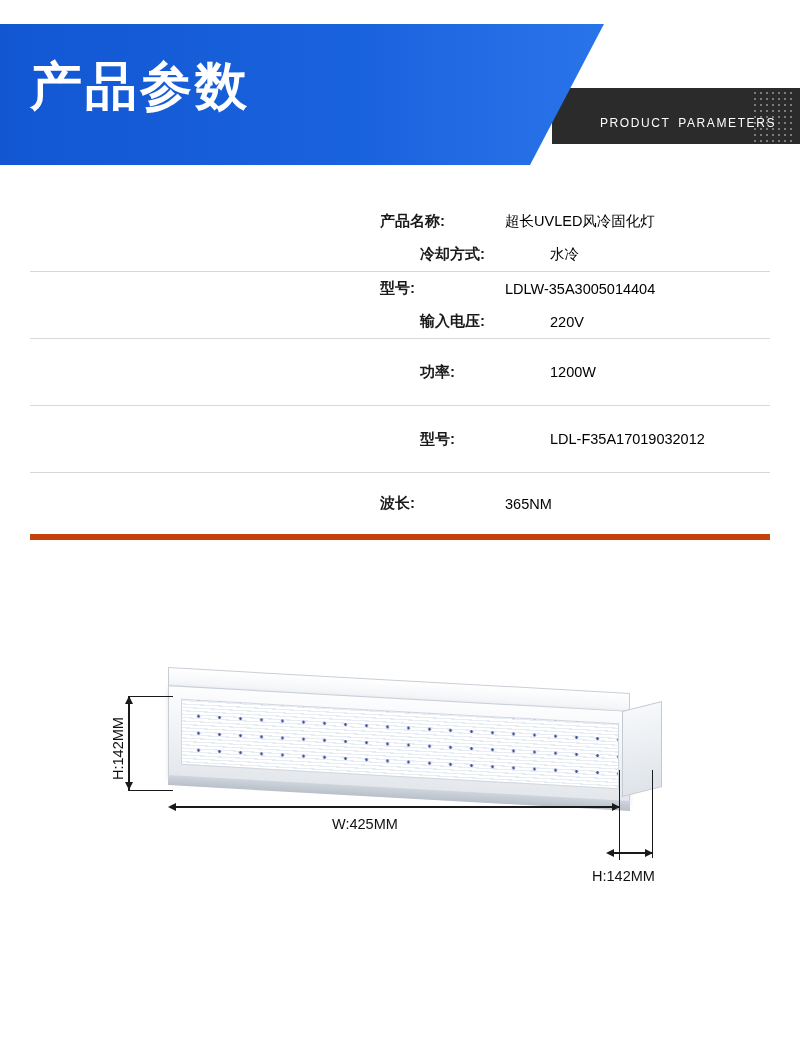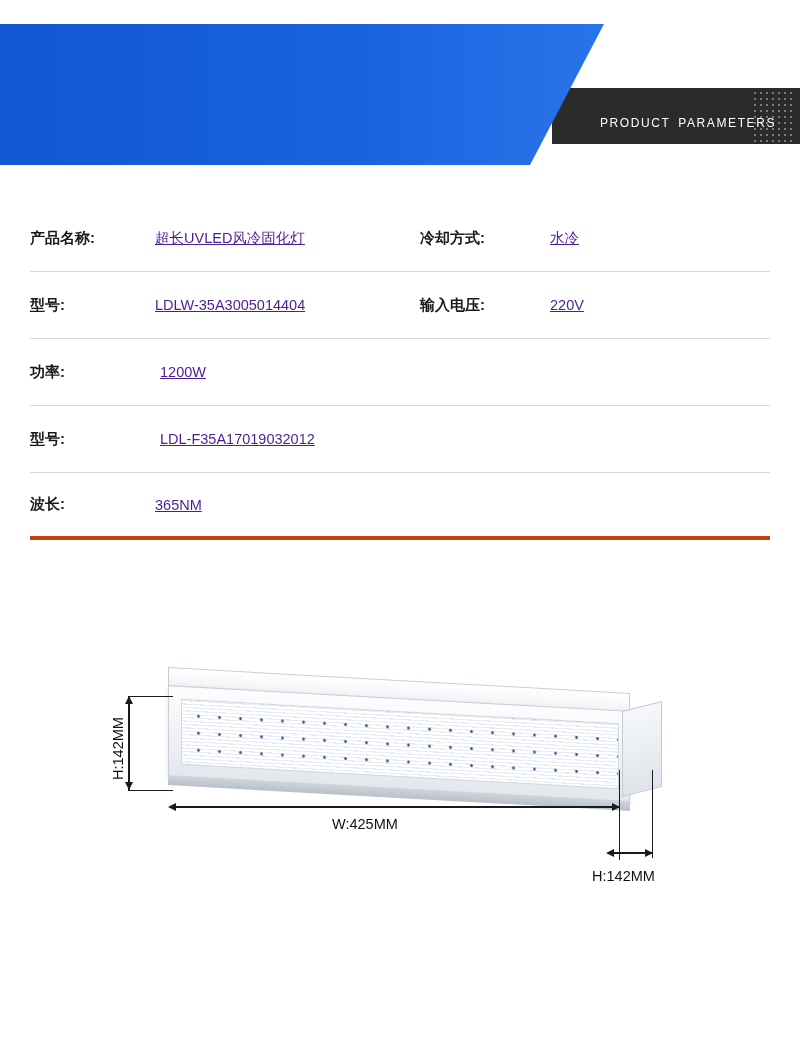--- a/index.html
+++ b/index.html
@@ -81,42 +81,42 @@
     left: 30px;
     top: 205px;
     width: 740px;
   }
   .spec-row {
     display: flex;
     width: 100%;
     height: 67px;
     border-bottom: 1px solid #d8d8d8;
     align-items: flex-end;
-  }
-  .spec-row:last-child { border-bottom: 4px solid #c2410c; }
+    flex-direction: column;
+  }
+  .spec-row:last-child { border-bottom: 6px solid #c2410c; }
   .spec-cell {
     display: flex;
     align-items: center;
     height: 100%;
   }
   .cell-left  { width: 390px; }
   .cell-right { width: 350px; }
   .spec-key {
     font-size: 15px;
     font-weight: bold;
     color: #1a1a1a;
     white-space: nowrap;
   }
   .key-w1 { width: 125px; }
   .key-w2 { width: 130px; }
   .spec-val {
     font-size: 14.5px;
-    color: #4c1d95;
+    color: #000000;
     white-space: nowrap;
-    text-decoration: underline;
   }
 
   
   .product-area {
     position: absolute;
     left: 0;
     top: 620px;
     width: 800px;
     height: 330px;
   }
@@ -228,20 +228,21 @@
     border-top: 8px solid #1a1a1a;
   }
 </style>
 </head>
 <body>
 
 <div class="header">
   <div class="header-dark"></div>
   <div class="header-dots"></div>
   <div class="header-blue-light"></div>
+  <div class="header-title">产品参数</div>
   <div class="header-sub">PRODUCT  PARAMETERS</div>
 </div>
 
 <div class="spec-table">
 
   <div class="spec-row">
     <div class="spec-cell cell-left">
       <span class="spec-key key-w1">产品名称:</span>
       <span class="spec-val">超长UVLED风冷固化灯</span>
     </div>

